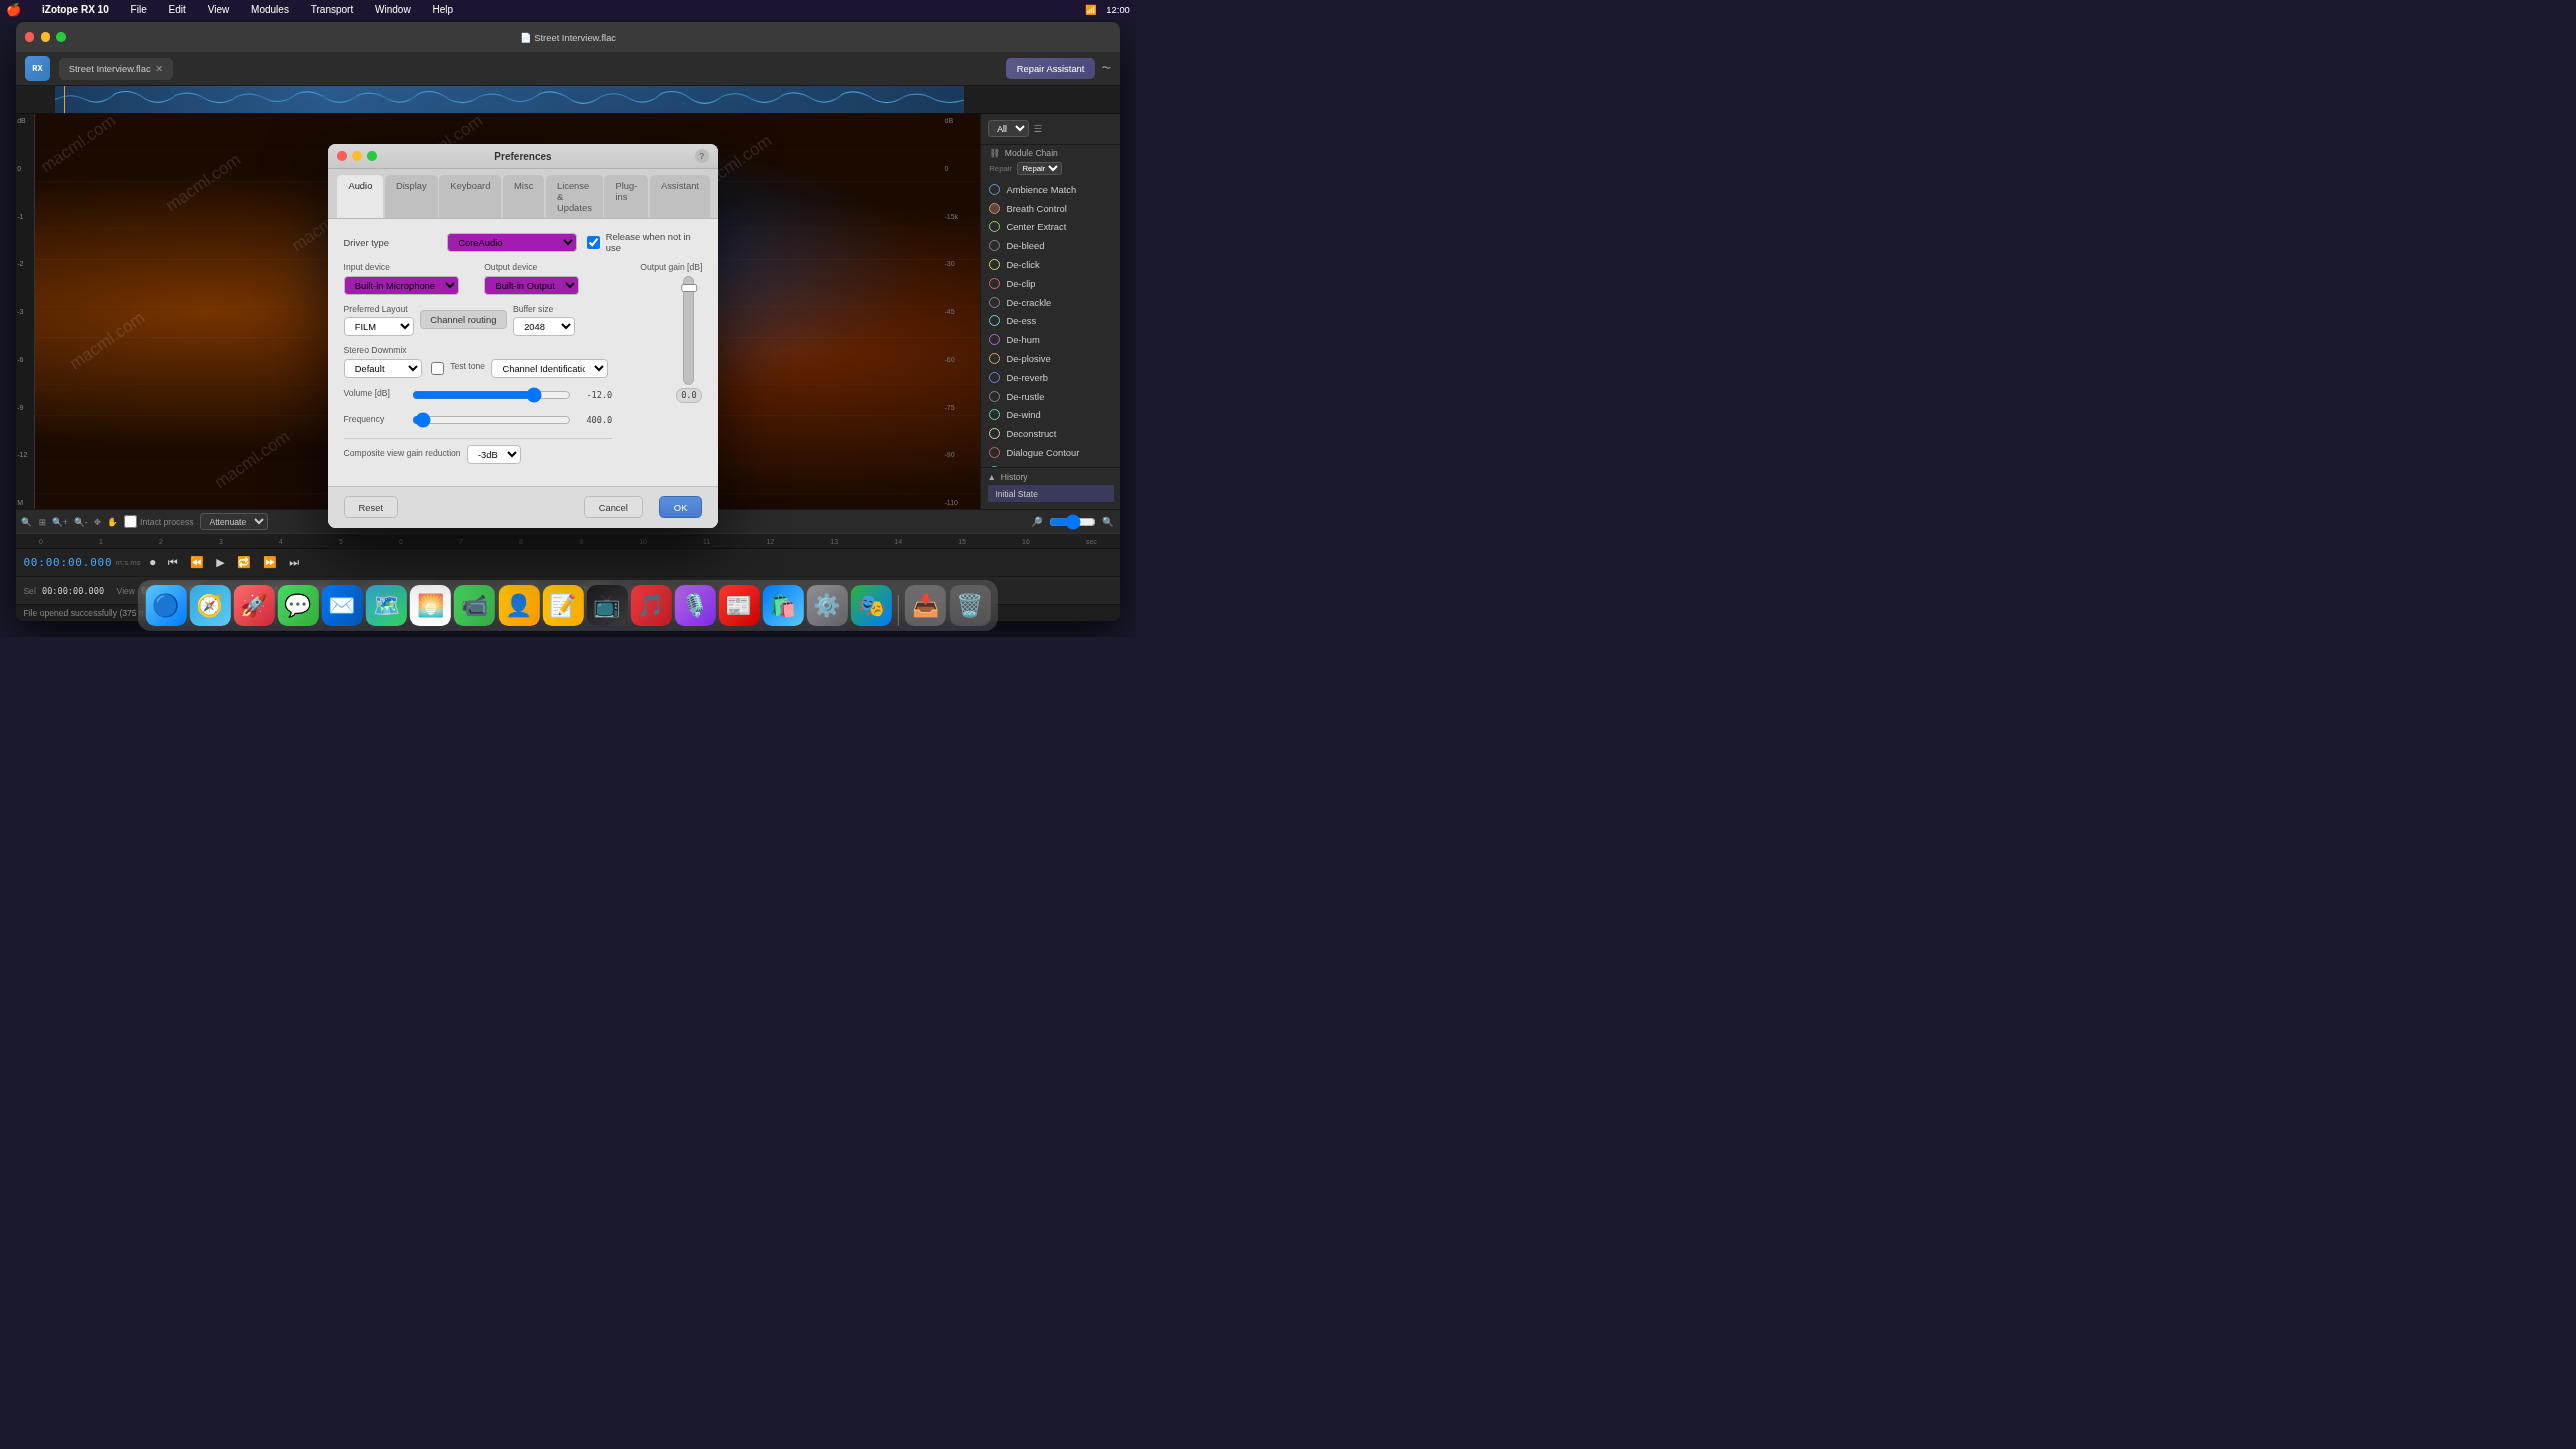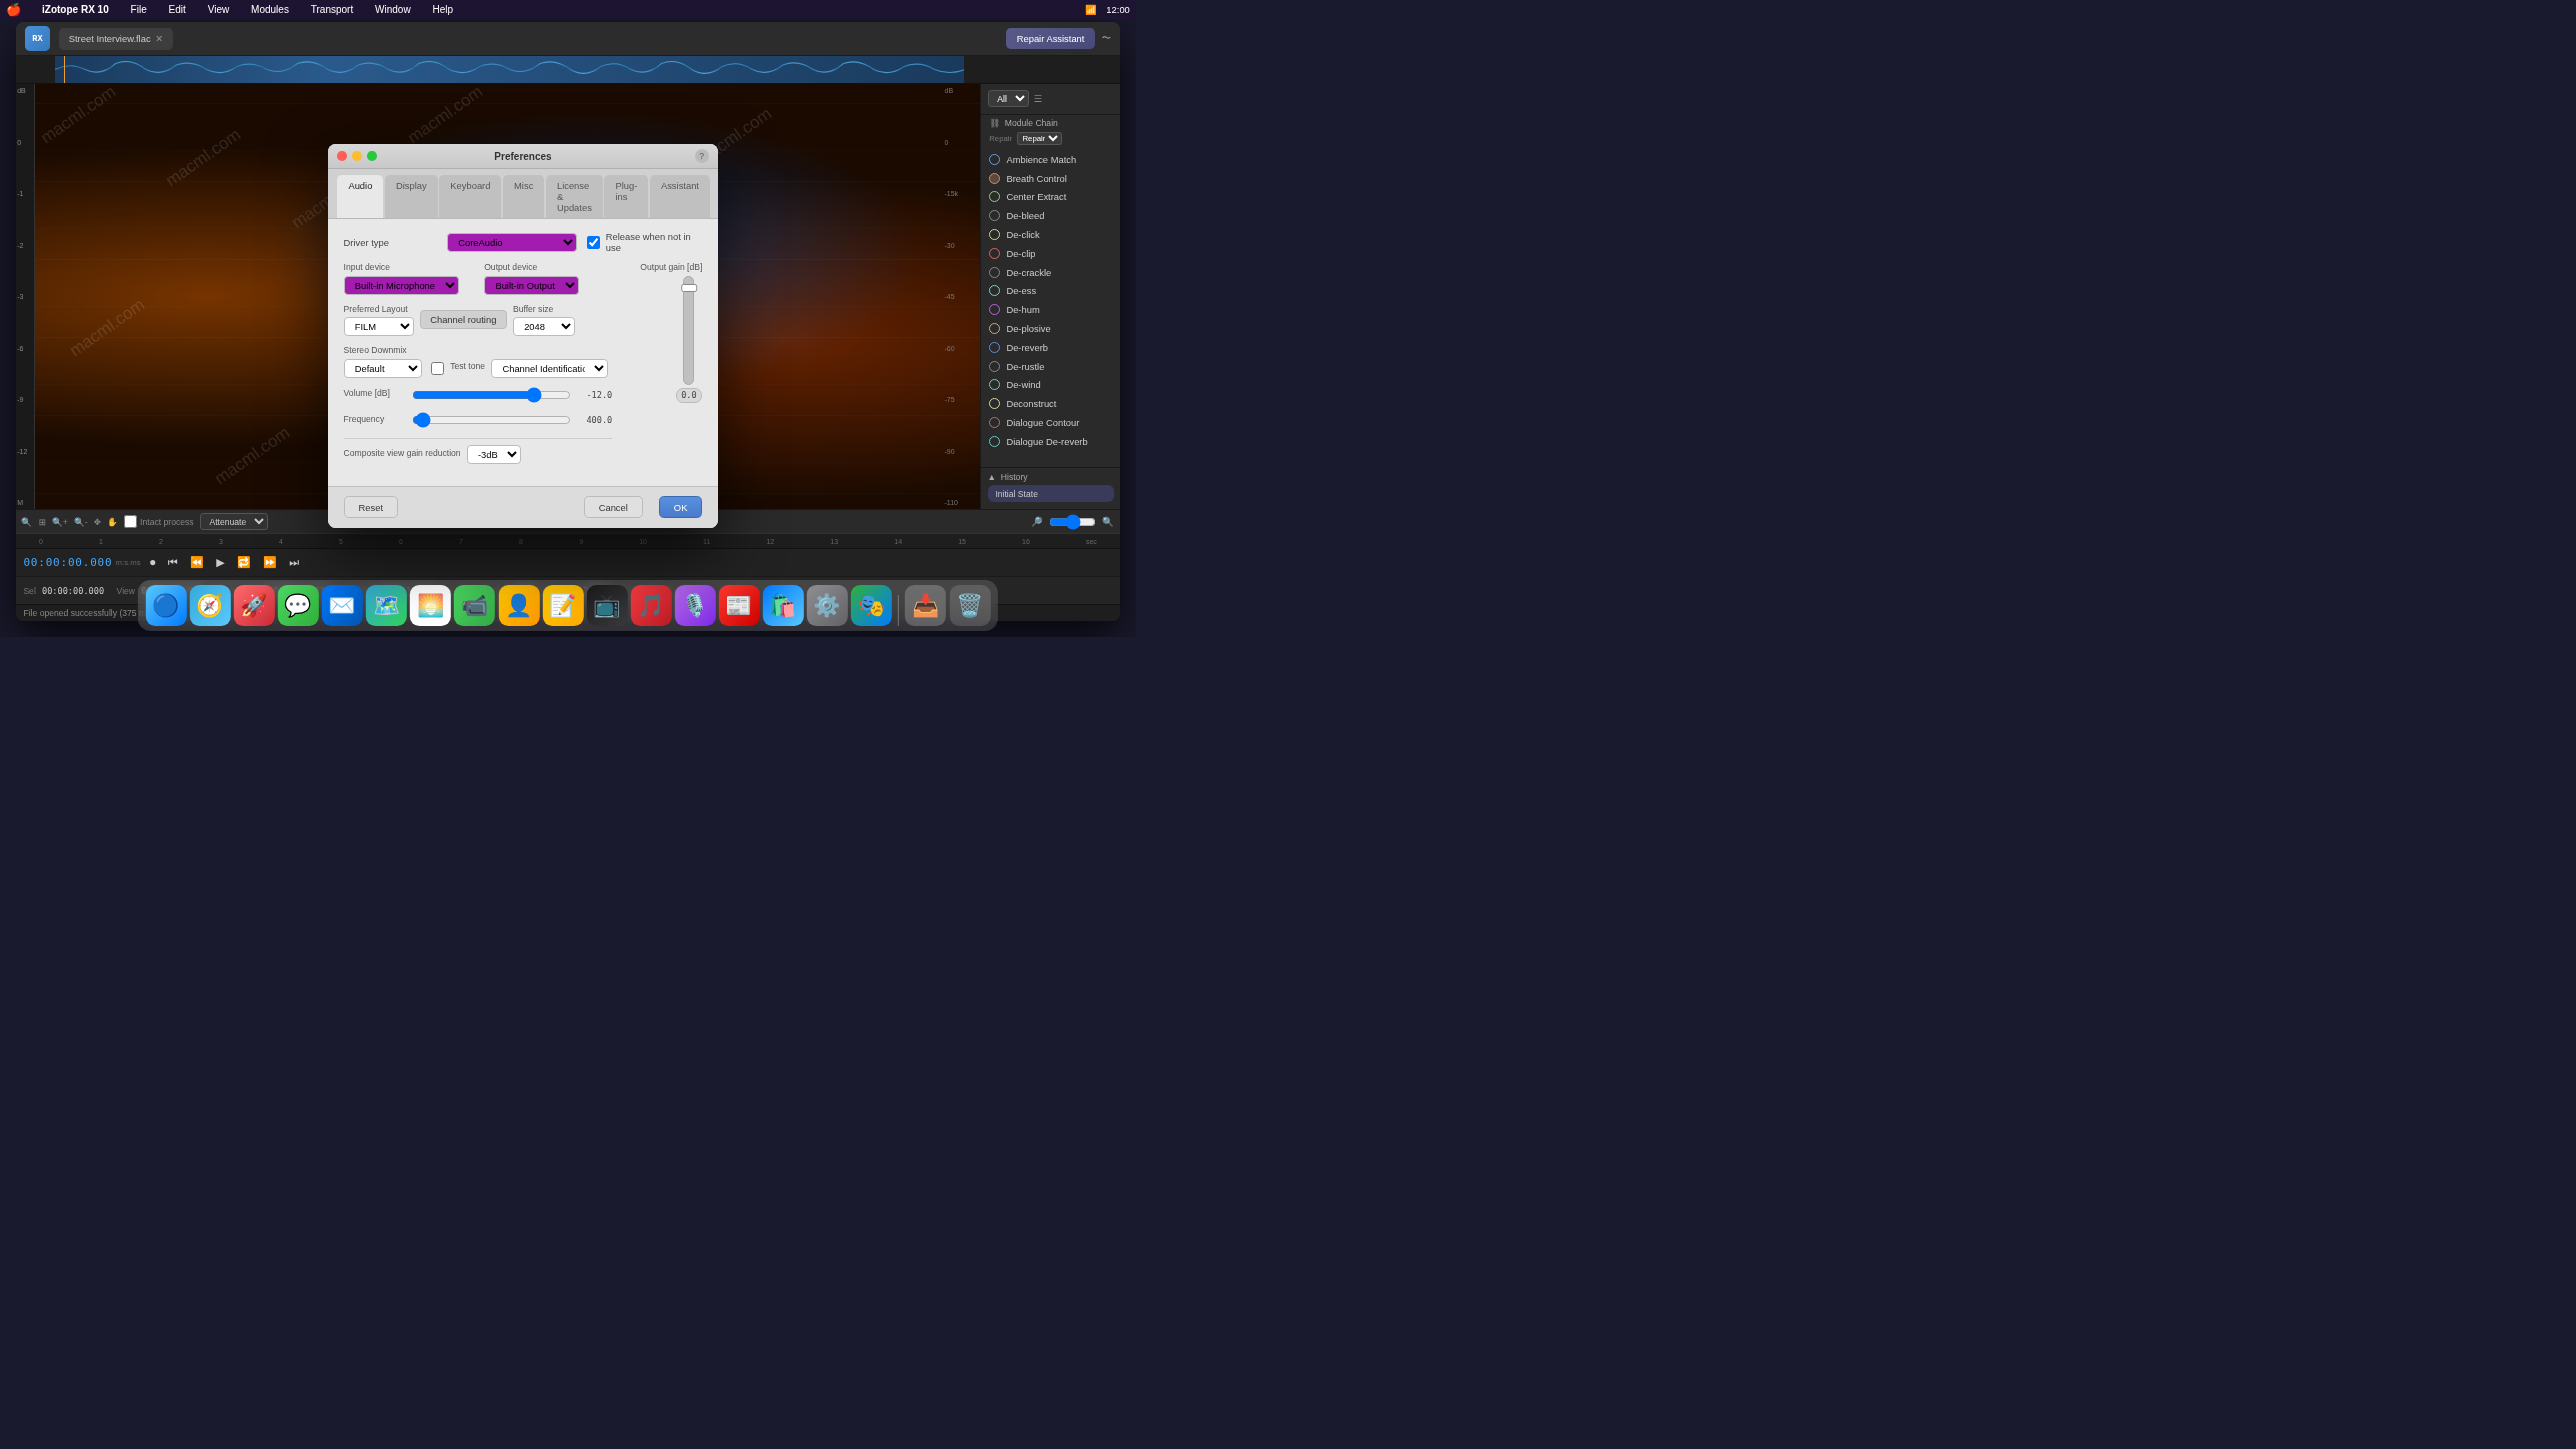--- a/index.html
+++ b/index.html
@@ -338,21 +338,21 @@
       gap: 4.7px;
       cursor: pointer;
       color: #aaa;
       font-size: 8.6px;
     }
     .history-item {
       padding: 3.1px 7.8px;
       font-size: 8.6px;
       color: #ccc;
       background: #3a3a5a;
-      border-radius: 6px;
+      border-radius: 1px;
       margin: 3.1px 0;
     }
 
     
     .db-scale-right {
       position: absolute;
       right: 0;
       top: 0;
       bottom: 0;
       width: 39px;
@@ -726,20 +726,31 @@
   <span class="menubar-item">Window</span>
   <span class="menubar-item">Help</span>
   <div class="menubar-right">
     <span>📶</span>
     <span>12:00</span>
   </div>
 </div>
 
 <div class="main-window">
 
+  <div class="titlebar">
+    <div class="window-controls">
+      <div class="wc wc-close"></div>
+      <div class="wc wc-min"></div>
+      <div class="wc wc-max"></div>
+    </div>
+    <div class="window-title">
+      <span>📄 </span>
+      <span>Street Interview.flac</span>
+    </div>
+  </div>
 
   <div class="app-header">
     <div class="app-logo">
       <div class="logo-icon">
         <span>RX</span>
       </div>
     </div>
     <div class="tab-bar">
       <div class="tab">
         <span>Street Interview.flac</span>

